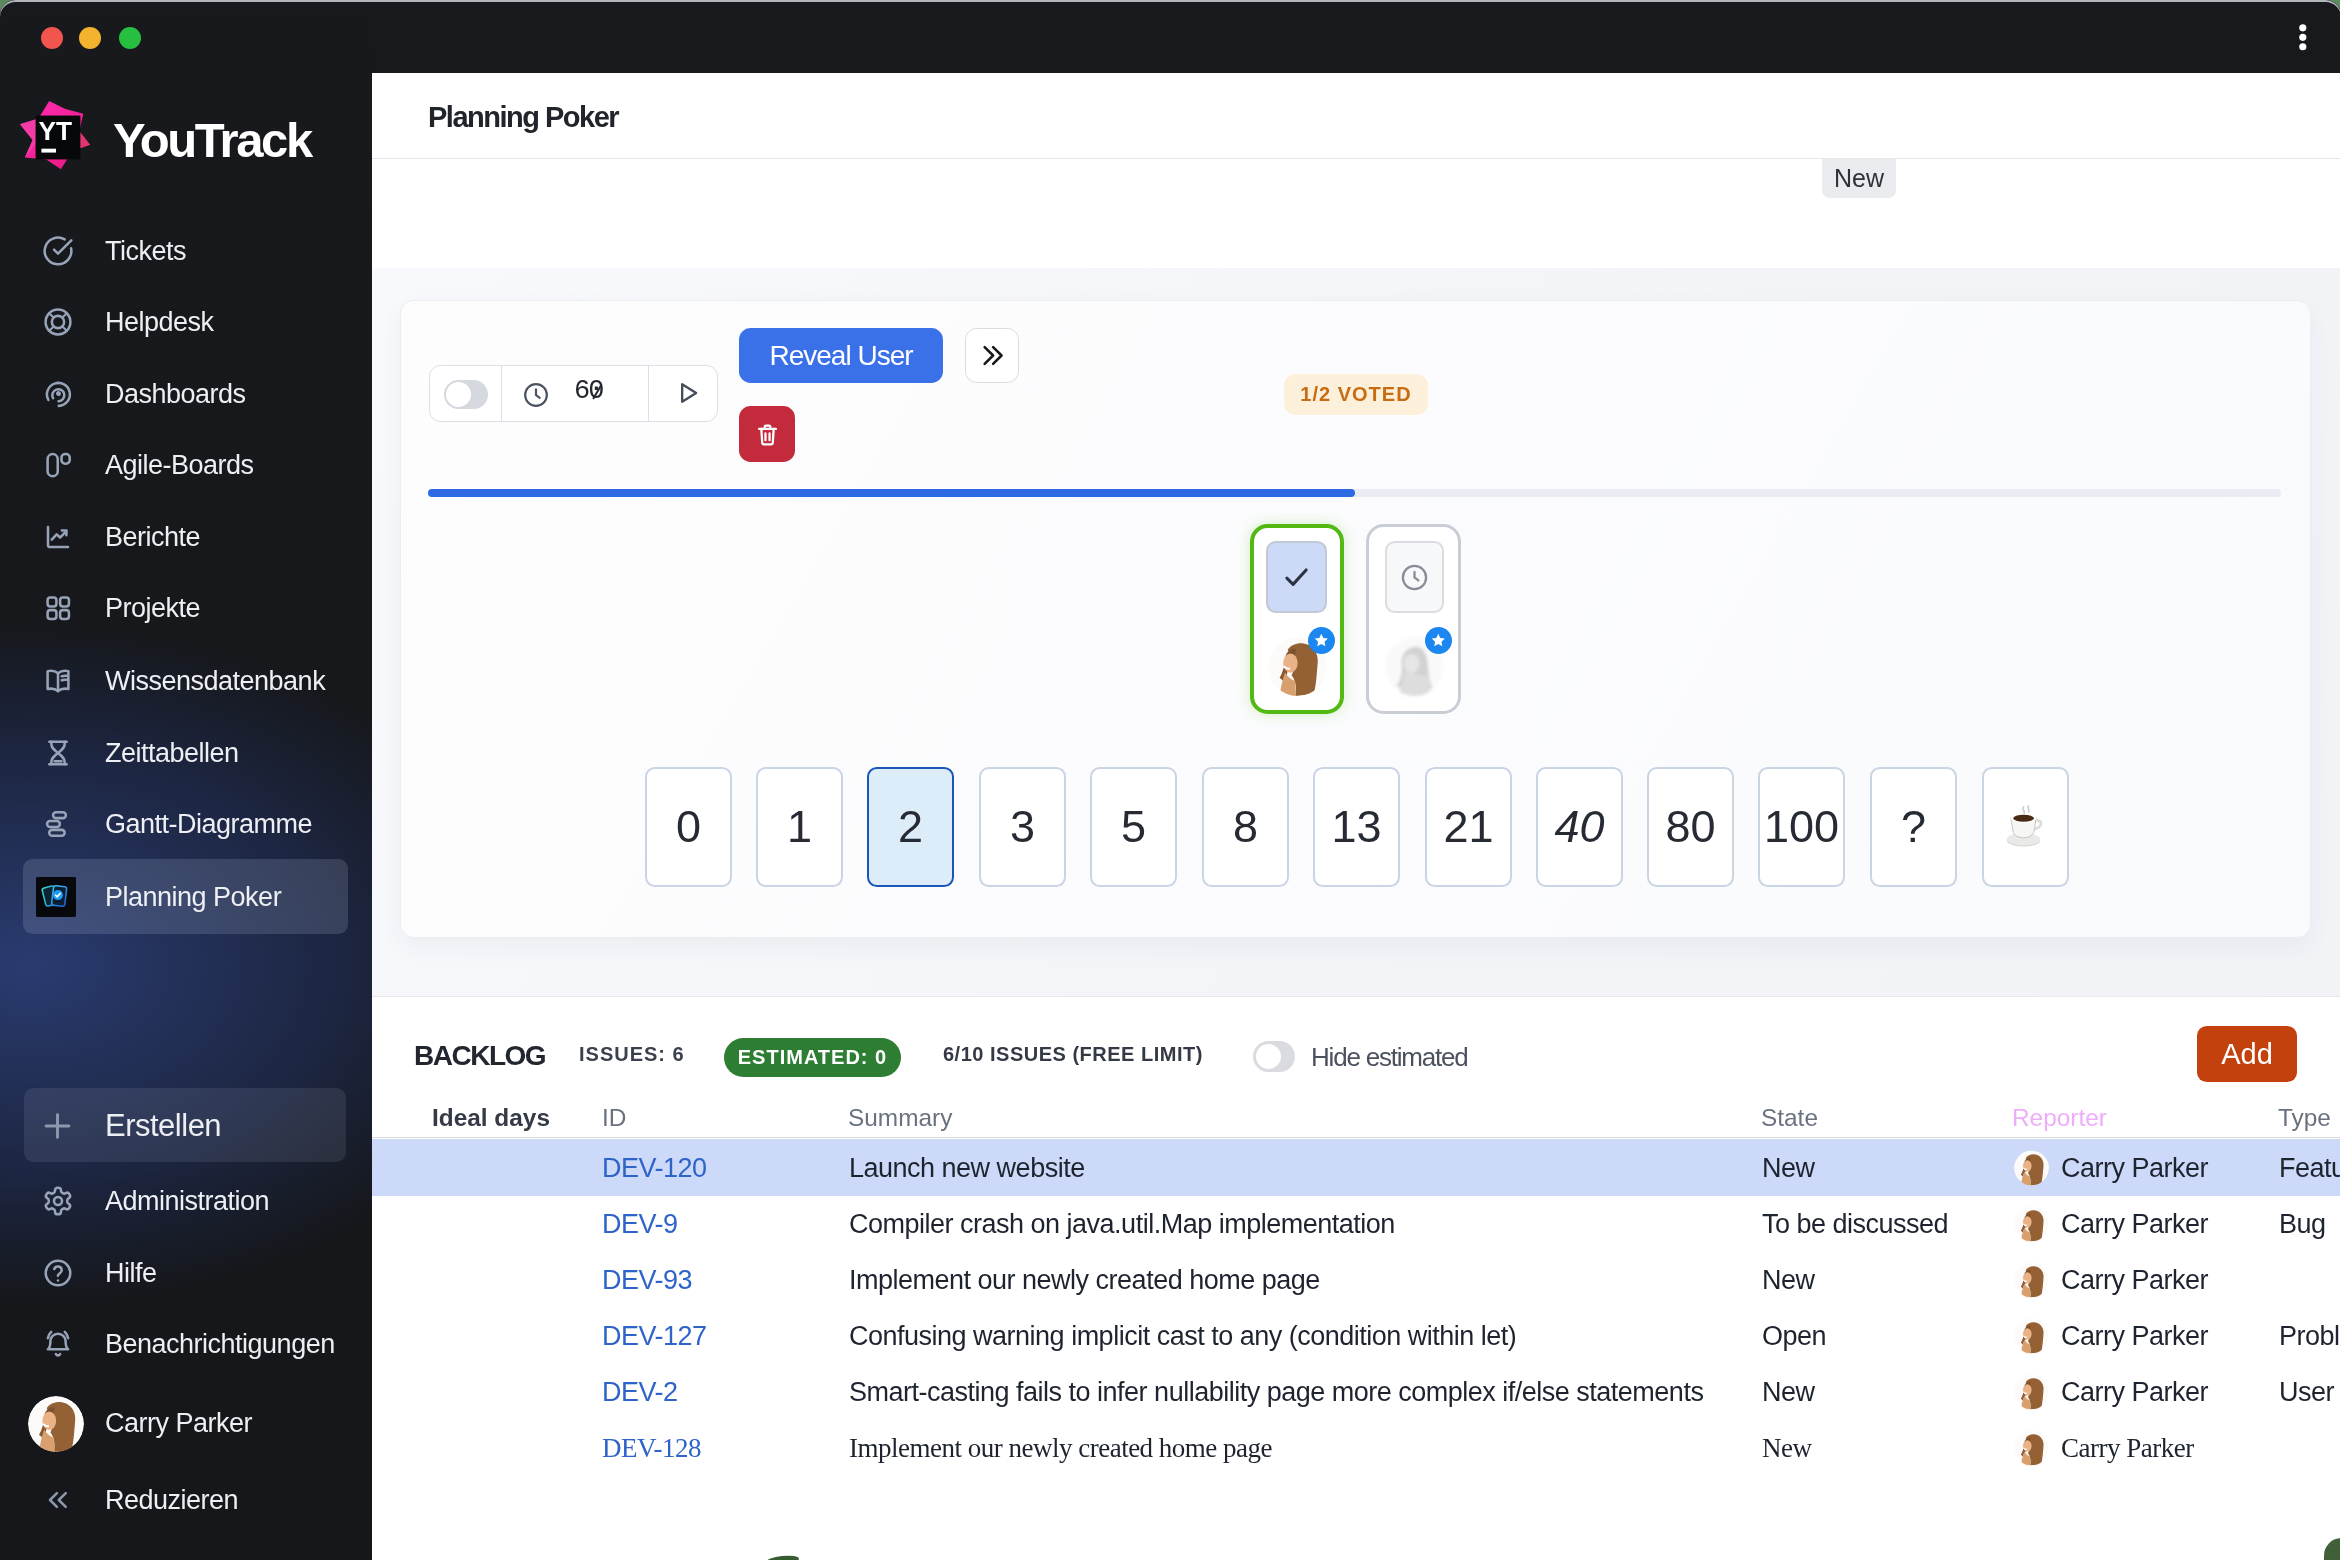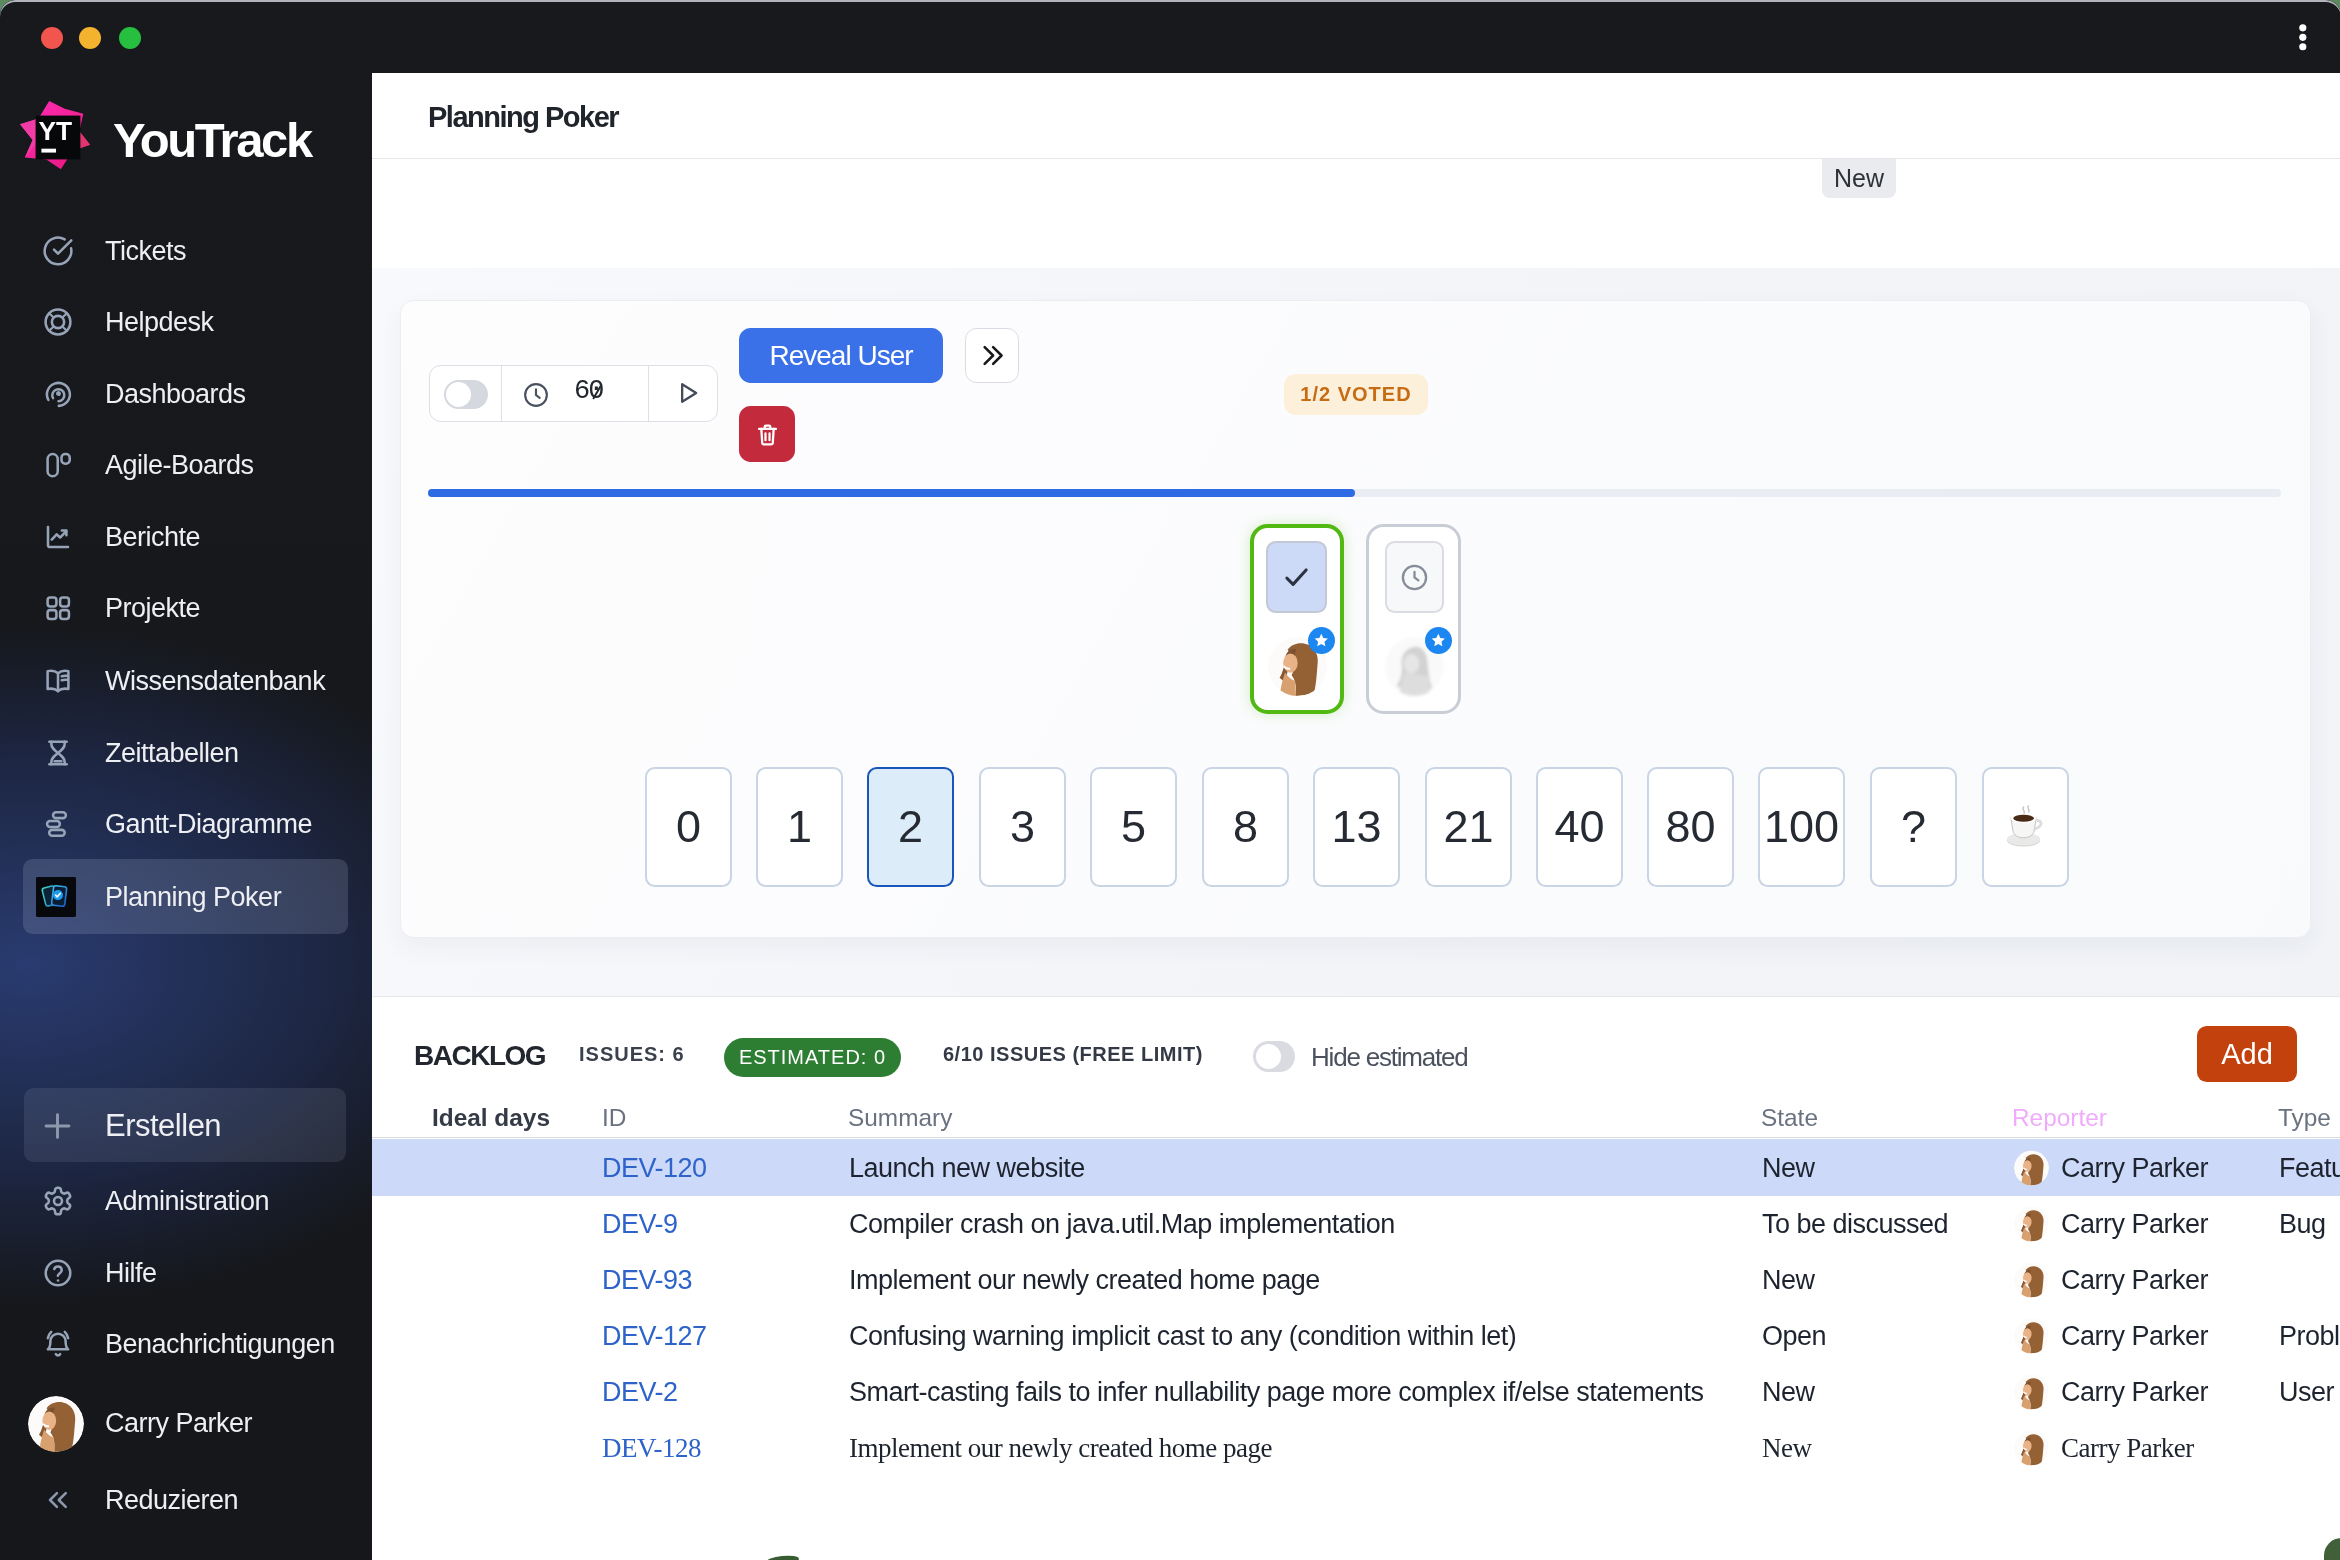--- a/index.html
+++ b/index.html
@@ -320,39 +320,39 @@
   </div>
 
   <div class="card" style="left:645px;">0</div>
   <div class="card" style="left:756px;">1</div>
   <div class="card sel" style="left:867px;">2</div>
   <div class="card" style="left:979px;">3</div>
   <div class="card" style="left:1090px;">5</div>
   <div class="card" style="left:1202px;">8</div>
   <div class="card" style="left:1313px;">13</div>
   <div class="card" style="left:1425px;">21</div>
-  <div class="card" style="left:1536px;">40</div>
+  <div class="card" style="left:1536px;font-style:italic;">40</div>
   <div class="card" style="left:1647px;">80</div>
   <div class="card" style="left:1758px;">100</div>
   <div class="card" style="left:1870px;">?</div>
   <div class="card" style="left:1982px;">
     <svg width="51" height="45" viewBox="0 0 52 46">
       <path d="M24 2 c-2 3 2 4 .5 7 M29 1 c-1.5 2.5 1.5 3.5 .3 6" stroke="#c9c9c9" stroke-width="1.6" fill="none" stroke-linecap="round"></path>
       <ellipse cx="24" cy="36" rx="17" ry="6.5" fill="#d4d4d2"></ellipse>
       <ellipse cx="24" cy="35" rx="17" ry="6.5" fill="#e9e9e7"></ellipse>
       <path d="M11 13 h26 l-2.2 13.5 c-.7 4.3 -5 7 -10.8 7 s-10.1-2.7-10.8-7 Z" fill="#f6f6f4" stroke="#c2c2c0" stroke-width="1"></path>
       <ellipse cx="24" cy="13.5" rx="13" ry="4.6" fill="#fff"></ellipse>
       <ellipse cx="24" cy="13.5" rx="10.6" ry="3.6" fill="#4a2b15"></ellipse>
       <path d="M37 16 c5.5 -1.5 8 5.5 -1.5 8.5" stroke="#dddddb" stroke-width="3" fill="none"></path>
     </svg>
   </div>
 
   <div class="abs" style="left:414px; top:1042px; font-size:28px; line-height:28px; font-weight:700; color:#22262e; letter-spacing:-1.5px;">BACKLOG</div>
   <div class="abs" style="left:579px; top:1044px; font-size:20px; line-height:20px; font-weight:700; color:#3a414d; letter-spacing:1px;">ISSUES: 6</div>
-  <div class="abs btn" style="left:724px; top:1038px; width:177px; height:39px; background:#2d7d33; border-radius:19.5px; color:#fff; font-size:20px; font-weight:400; letter-spacing:1px;">ESTIMATED: 0</div>
+  <div class="abs btn" style="left:724px; top:1038px; width:177px; height:39px; background:#2d7d33; border-radius:19.5px; color:#fff; font-size:20px; font-weight:700; letter-spacing:1px;">ESTIMATED: 0</div>
   <div class="abs" style="left:943px; top:1044px; font-size:20px; line-height:20px; font-weight:700; color:#343a45; letter-spacing:0.5px;">6/10 ISSUES (FREE LIMIT)</div>
   <div class="abs" style="left:1253px; top:1041px; width:42px; height:31px; background:#d9dbe1; border-radius:15.6px;"></div>
   <div class="abs" style="left:1256px; top:1044px; width:25px; height:25px; background:#fff; border-radius:50%;"></div>
   <div class="abs" style="left:1311px; top:1042px; font-size:26px; letter-spacing:-1.2px; color:#4b525e;">Hide estimated</div>
   <div class="abs btn" style="left:2197px; top:1026px; width:100px; height:56px; background:#c2410c; border-radius:9.8px; color:#fff; font-size:29px;">Add</div>
 
   <div class="abs" style="left:432px; top:1104px; font-size:24.4px; font-weight:700; color:#353b46;">Ideal days</div>
   <div class="abs" style="left:602px; top:1104px; font-size:24.4px; color:#6a7280;">ID</div>
   <div class="abs" style="left:848px; top:1104px; font-size:24.4px; color:#6a7280;">Summary</div>
   <div class="abs" style="left:1761px; top:1104px; font-size:24.4px; color:#6a7280;">State</div>

